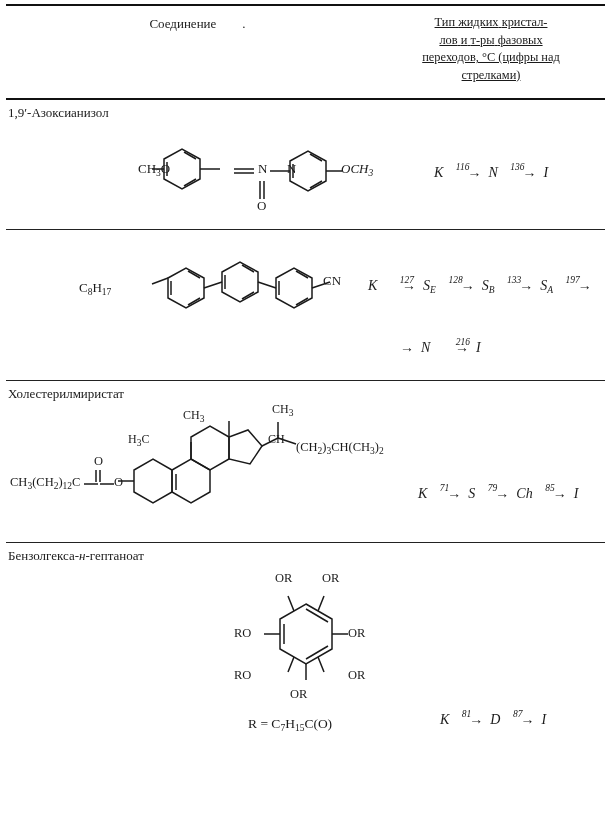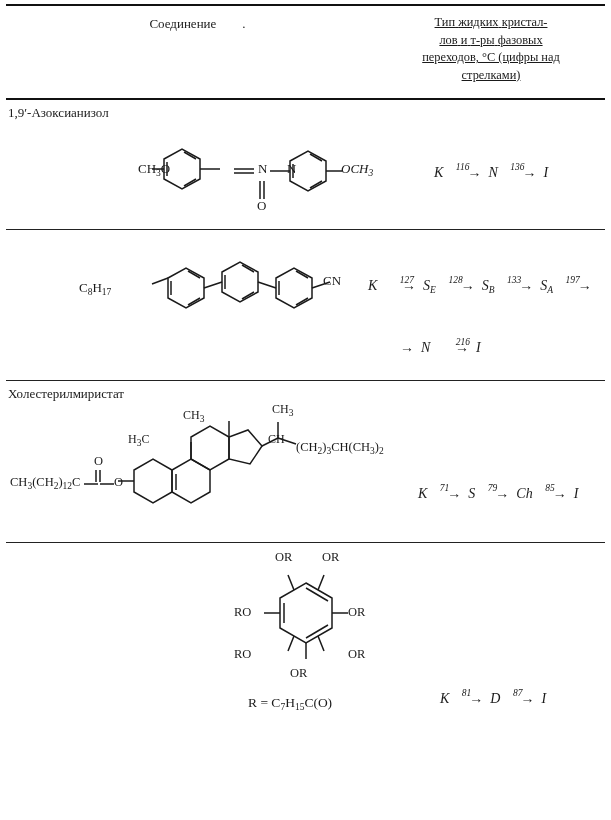--- a/index.html
+++ b/index.html
@@ -323,20 +323,23 @@
         <span class="sup-t" style="left:9px;">85</span>
         <span class="arrow">&nbsp;→&nbsp;</span>
         <span class="ital">I</span>
       </div>
     </div>
   </div>
 
   <hr class="rule-thin">
 
   <div class="section">
+    <div class="cmp-name">
+      Бензолгекса-<span class="ital">н</span>-гептаноат
+    </div>
     <div class="body-row" style="height:180px;">
 
       <svg class="abs" style="left:246px; top:10px;" width="120" height="118" viewBox="0 0 120 118">
         <g stroke="#1a1a1a" stroke-width="1.5" fill="none">
 
           <polygon points="60,30 86,45 86,75 60,90 34,75 34,45"></polygon>
 
           <line x1="38" y1="50" x2="38" y2="70"></line>
           <line x1="60" y1="35" x2="82" y2="48"></line>
           <line x1="82" y1="72" x2="60" y2="85"></line>

